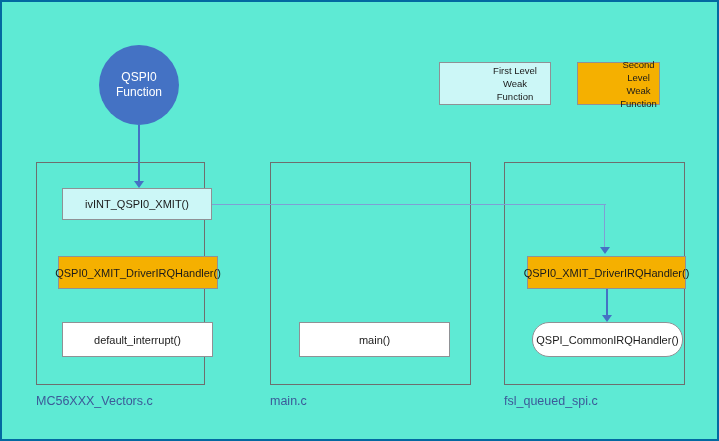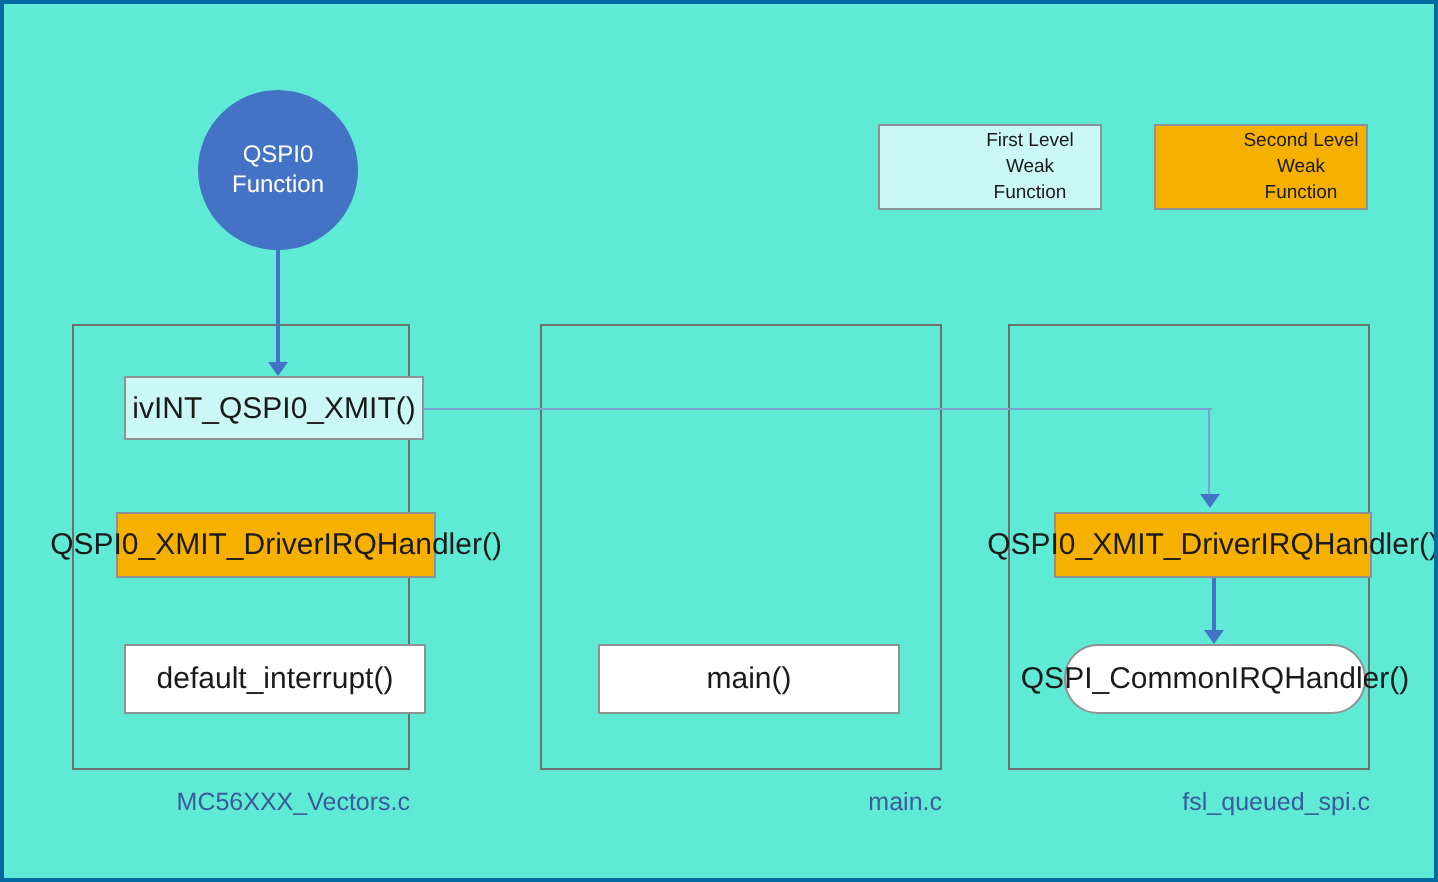--- a/index.html
+++ b/index.html
@@ -57,21 +57,21 @@
   .legend-first {
     left: 437px;
     top: 60px;
     width: 112px;
     height: 43px;
     background: #ccf7f7;
   }
   .legend-second {
     left: 575px;
     top: 60px;
-    width: 107px;
+    width: 83px;
     height: 43px;
     background: #f5b000;
   }
   .legend-label { display: block; width: 100%; }
 
   
   .file-group {
     position: absolute;
     box-sizing: border-box;
     border: 1px solid #6e6e6e;
@@ -79,36 +79,36 @@
   }
   .group-vectors { left: 34px;  top: 160px; width: 169px; height: 223px; }
   .group-main    { left: 268px; top: 160px; width: 201px; height: 223px; }
   .group-spi     { left: 502px; top: 160px; width: 181px; height: 223px; }
 
   .file-label {
     position: absolute;
     top: 392px;
     font-size: 12.5px;
     color: #3c5a99;
-    text-align: right;
+    text-align: left;
     white-space: nowrap;
   }
   .label-vectors { left: 34px;  width: 169px; }
   .label-main    { left: 268px; width: 201px; }
   .label-spi     { left: 502px; width: 181px; }
 
   
   .fn-box {
     position: absolute;
     box-sizing: border-box;
     display: flex;
     align-items: center;
     justify-content: center;
     text-align: center;
-    font-size: 15px;
+    font-size: 11px;
     color: #1a1a1a;
     border: 1px solid #8f9195;
     background: #ffffff;
     z-index: 3;
   }
   .fn-weak1 { background: #ccf7f7; }
   .fn-weak2 { background: #f5b000; }
 
   .box-ivint     { left: 60px;  top: 186px; width: 150px; height: 32px; }
   .box-drvirq-l  { left: 56px;  top: 254px; width: 160px; height: 33px; }

